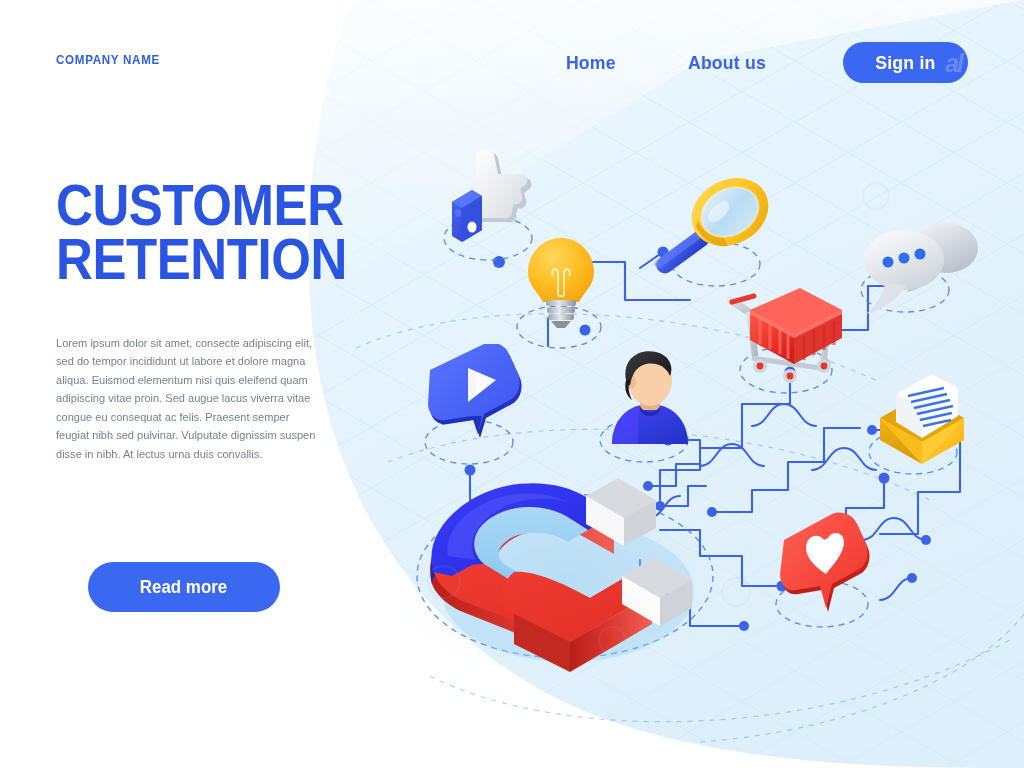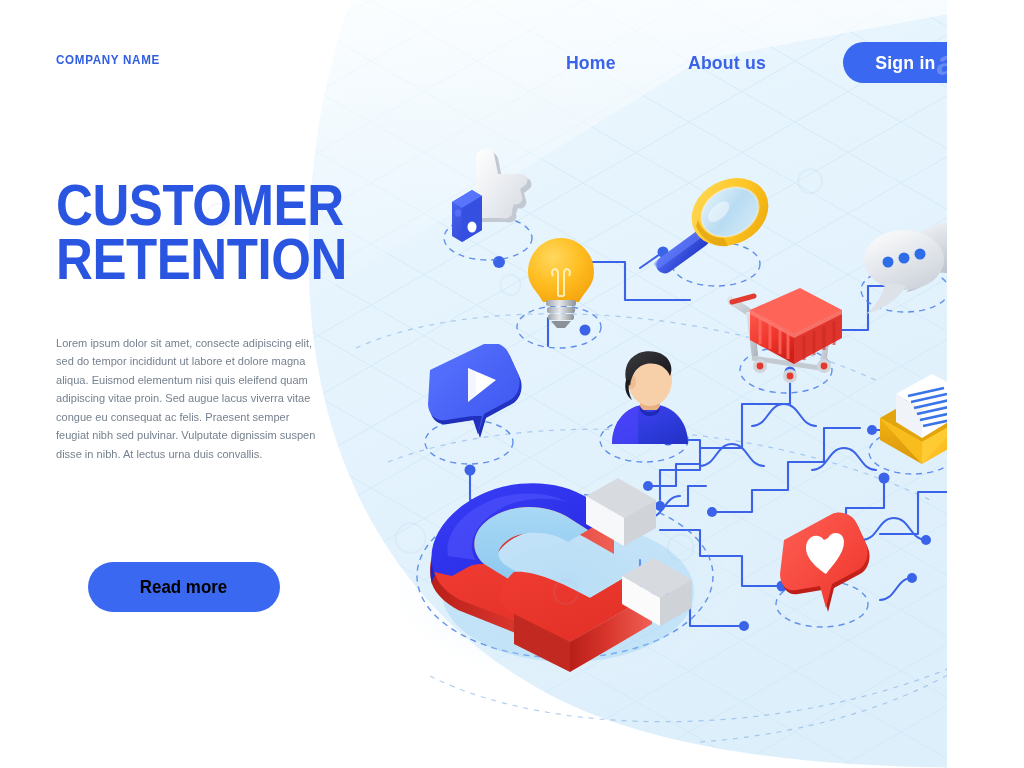--- a/index.html
+++ b/index.html
@@ -2,21 +2,21 @@
 <html><head>
 <meta charset="utf-8">
 <style>
   * { margin:0; padding:0; box-sizing:border-box; }
   html,body { width:1024px; height:768px; overflow:hidden; }
   body {
     font-family:"Liberation Sans", sans-serif;
     background:#ffffff;
     position:relative;
   }
-  .page { position:relative; width:947px; height:768px; overflow:hidden; background:#fff; }
+  .page { position:relative; width:1024px; height:768px; overflow:hidden; background:#fff; }
 
   
   .scene-bg { position:absolute; inset:0; z-index:0; pointer-events:none; }
 
   
   .header {
     position:absolute; top:0; left:0; width:1024px; height:110px;
     z-index:40;
   }
   .brand {
@@ -36,40 +36,40 @@
     margin-left:32px;
     background:#3b68f0; color:#fff; border:none;
     border-radius:22px; padding:0 30px; height:41px;
     font-size:19px; font-weight:bold; letter-spacing:0.2px;
     font-family:"Liberation Sans", sans-serif;
     cursor:pointer; position:relative; overflow:hidden;text-decoration:underline;
   }
   .signin-btn span { display:inline-block; transform:scaleX(0.93); }
   .btn-wm {
     position:absolute; right:6px; top:50%; transform:translateY(-50%);
-    font-size:35px; color:rgba(255,255,255,0.22); font-weight:bold;
+    font-size:25px; color:rgba(255,255,255,0.22); font-weight:bold;
     pointer-events:none; letter-spacing:-2px;
   }
 
   
   .copy { position:absolute; left:56px; top:178px; width:300px; z-index:40; }
   .headline {
     font-size:58px; line-height:0.93; font-weight:bold;
     color:#2a55e0; letter-spacing:-0.5px;
     transform:scaleX(0.88); transform-origin:left top;
     white-space:pre-line;
   }
   .lede {
     margin-top:48px;
     font-size:11.4px; line-height:1.62; color:#76818e;
     width:272px; transform:scaleX(0.97); transform-origin:left top;
   }
   .read-more {
     position:absolute; left:32px; top:384px;
-    background:#3b68f0; color:#000000; border:none;
+    background:#3b68f0; color:#ffffff; border:none;
     border-radius:26px; width:192px; height:50px;
     font-size:18px; font-weight:bold;
     font-family:"Liberation Sans", sans-serif;
     cursor:pointer; overflow:hidden;
   }
   .read-more span { display:inline-block; transform:scaleX(0.94); }
 
   
   .node { position:absolute; z-index:20; }
 </style>

